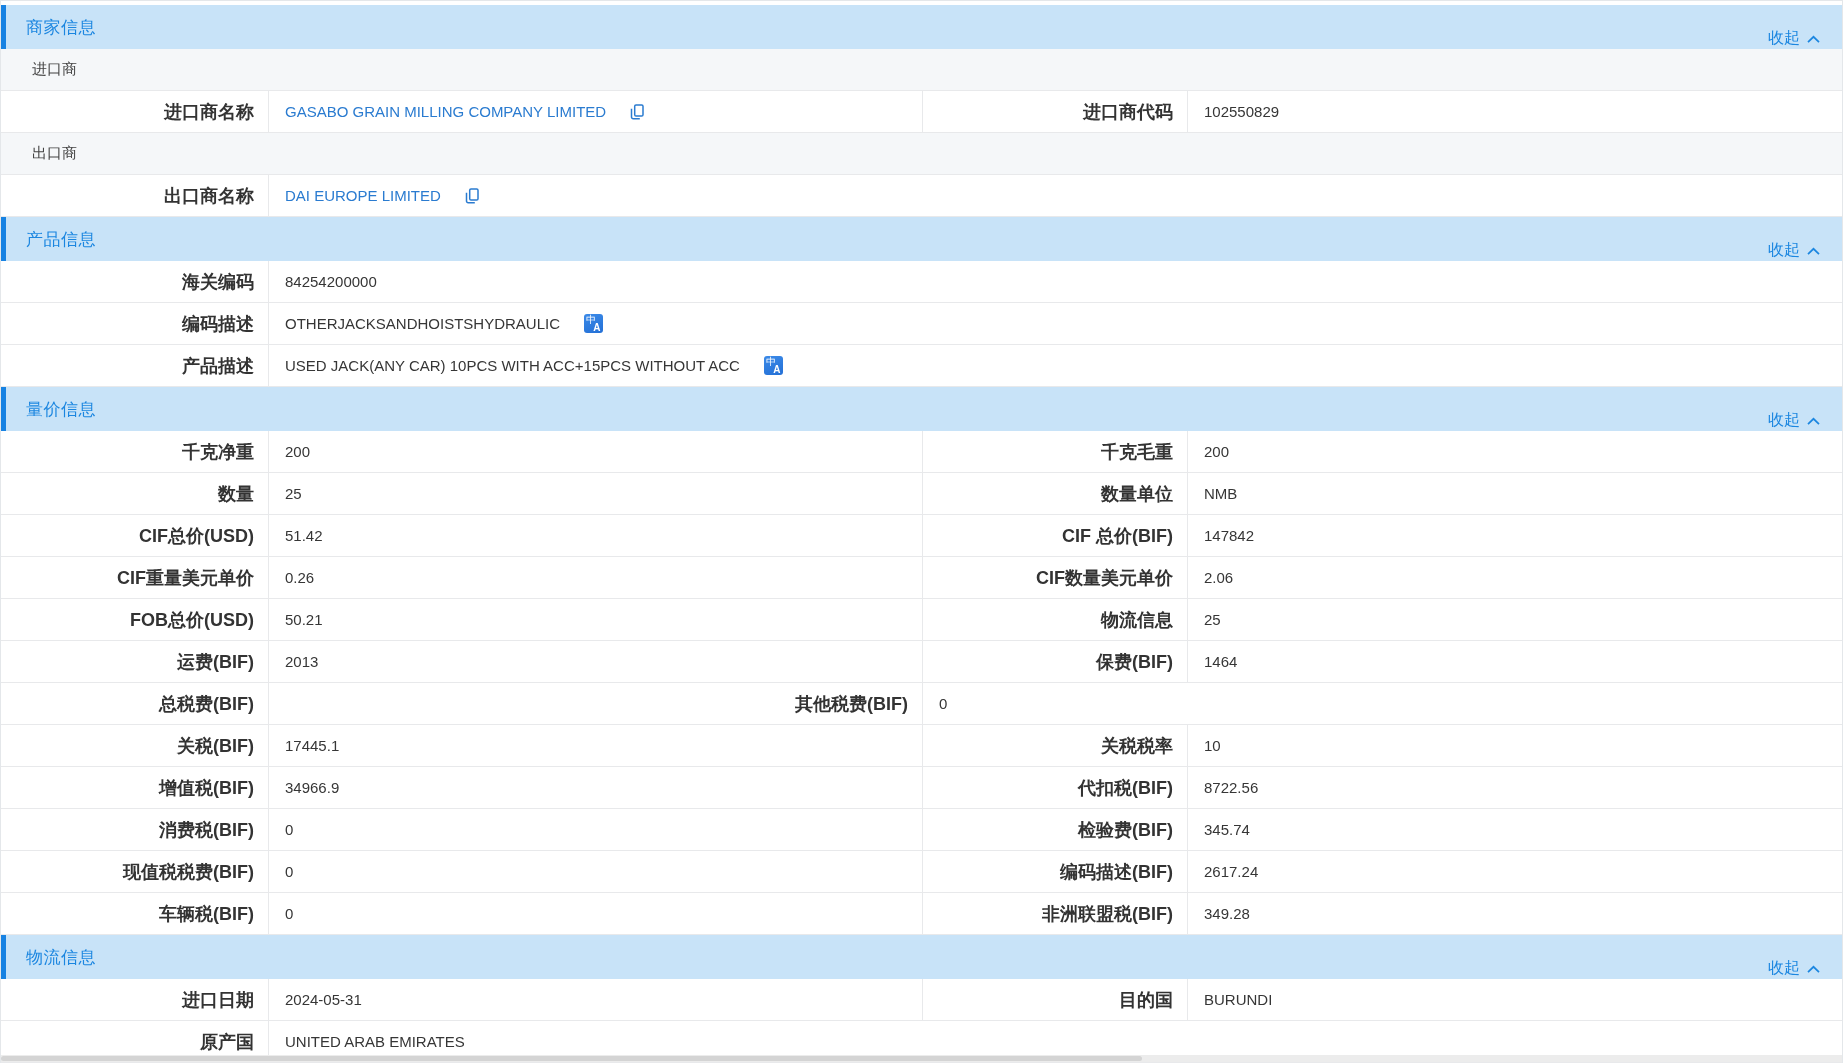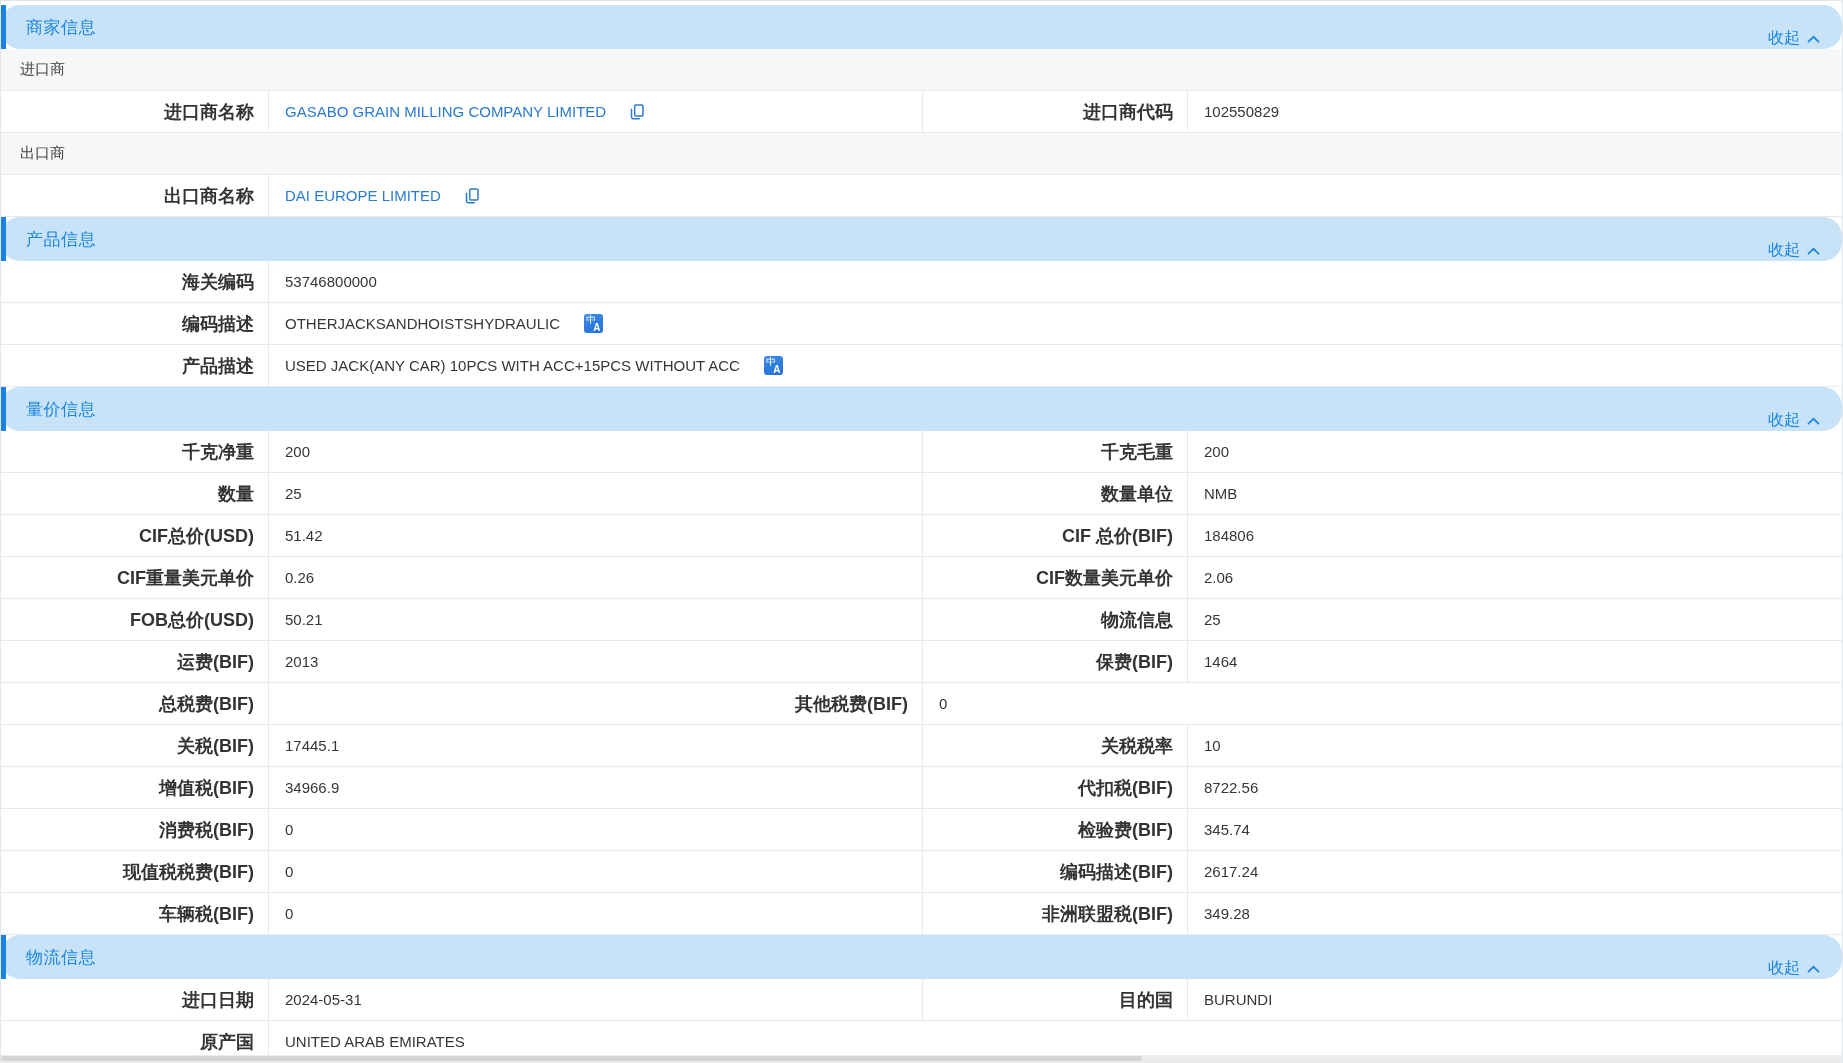--- a/index.html
+++ b/index.html
@@ -15,21 +15,20 @@
     box-sizing: border-box;
     border: 1px solid #e4e7ea;
   }
   .top-gap { height: 4px; background: #ffffff; }
 
   
   .sec-header {
     display: flex; align-items: center;
     height: 44px;
     background: var(--header-bg, #c8e3f8);
-    border-radius: 19px;
   }
   .accent { width: 5px; align-self: stretch; background: var(--accent, #1782e2); }
   .sec-title {
     margin-left: 20px;
     font-size: 17px;
     color: var(--title-color, #1b86e0);
     letter-spacing: 0.5px;
   }
   .collapse {
     margin-left: auto; margin-right: 22px;
@@ -45,21 +44,21 @@
     display: grid;
     grid-template-columns: 268px 654px 265px auto;
     height: 42px;
     background: #ffffff;
     border-bottom: 1px solid var(--border, #e8e9eb);
     box-sizing: border-box;
   }
   .row.sub {
     display: flex; align-items: center;
     background: var(--subheader-bg, #f5f7f9);
-    padding-left: 19px;
+    padding-left: 31px;
     font-size: 15px;
     color: #444444;
   }
   .cell { display: flex; align-items: center; min-width: 0; box-sizing: border-box; }
   .cell.lab {
     justify-content: flex-end;
     padding-right: 14px;
     font-size: 18px; font-weight: 700;
     color: var(--label-color, #333333);
     border-right: 1px solid var(--border, #e8e9eb);
@@ -175,21 +174,21 @@
             <span><svg width="13" height="9" viewBox="0 0 13 9">
                 <polyline points="1,7.2 6.5,1.8 12,7.2" fill="none" stroke="currentColor" stroke-width="1.7"></polyline>
               </svg></span>
           </a>
         </header>
         <div class="row">
           <div class="cell lab">
             <span>海关编码</span>
           </div>
           <div class="cell val vfull">
-            <span class="val-text">53746800000</span>
+            <span class="val-text">84254200000</span>
           </div>
         </div>
         <div class="row">
           <div class="cell lab">
             <span>编码描述</span>
           </div>
           <div class="cell val vfull">
             <span class="val-text">OTHERJACKSANDHOISTSHYDRAULIC</span>
             <span class="trans-ic">
               <span class="t1">中</span>
@@ -253,21 +252,21 @@
           <div class="cell lab">
             <span>CIF总价(USD)</span>
           </div>
           <div class="cell val v1">
             <span class="val-text">51.42</span>
           </div>
           <div class="cell lab">
             <span>CIF 总价(BIF)</span>
           </div>
           <div class="cell val">
-            <span class="val-text">184806</span>
+            <span class="val-text">147842</span>
           </div>
         </div>
         <div class="row">
           <div class="cell lab">
             <span>CIF重量美元单价</span>
           </div>
           <div class="cell val v1">
             <span class="val-text">0.26</span>
           </div>
           <div class="cell lab">

